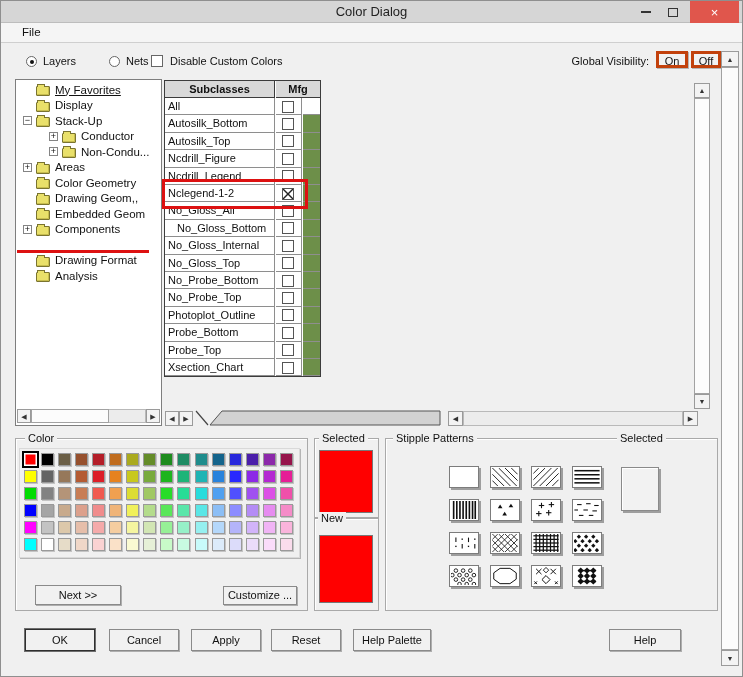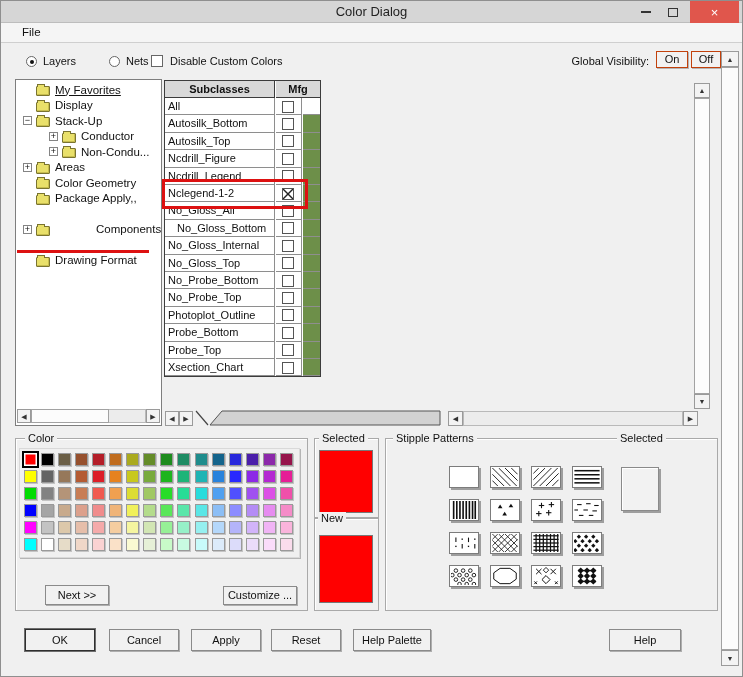--- a/index.html
+++ b/index.html
@@ -18,21 +18,21 @@
   #btn-max .box{width:10px;height:9px;border:1px solid #333;}
   
   #menubar{position:absolute;left:0;top:22px;width:100%;height:20px;background:#f5f5f5;
     border-bottom:1px solid #cfcfcf;font-size:11.5px;}
   #menu-file{position:absolute;left:14px;top:2px;padding:1px 7px;}
   
   .radio{position:absolute;width:11px;height:11px;border:1px solid #666;border-radius:50%;background:#fff;}
   .radio.on::after{content:"";position:absolute;left:2.5px;top:2.5px;width:4px;height:4px;border-radius:50%;background:#111;}
   .cbx{position:absolute;width:12px;height:12px;border:1px solid #666;background:#fff;}
   .lbl{position:absolute;font-size:11px;white-space:nowrap;}
-  .mini-btn{position:absolute;height:17px;background:#f2f2f2;border:1px solid #c2410c;
+  .mini-btn{position:absolute;height:17px;background:#f2f2f2;border:3px solid #c2410c;
     box-shadow:1px 1px 0 #b5b5b5;font-size:11px;text-align:center;line-height:15px;}
   
   #tree-panel{position:absolute;left:14px;top:78px;width:147px;height:347px;background:#fff;
     border:1px solid #7e7e7e;}
   .tree-row{position:absolute;left:0;width:100%;height:15.5px;}
   .tree-row .expander{position:absolute;top:3px;width:9px;height:9px;border:1px solid #848484;
     background:#fff;font-size:9px;line-height:7px;text-align:center;}
   .tree-row .folder{position:absolute;top:4px;width:14px;height:10px;background:#e9e06a;
     border:1px solid #7a7430;border-radius:1px;box-shadow:inset -1px -1px 0 #c7bd4e;}
   .tree-row .folder::before{content:"";position:absolute;top:-3px;left:0;width:6px;height:2px;
@@ -142,30 +142,38 @@
           <span class="expander" style="left: 7px;">+</span>
           <span class="folder" style="left: 20px;"></span>
           <span class="tlabel" style="left: 39px;">Areas</span>
         </div>
         <div class="tree-row" style="top: 95px;">
           <span class="folder" style="left: 20px;"></span>
           <span class="tlabel" style="left: 39px;">Color Geometry</span>
         </div>
         <div class="tree-row" style="top: 110.5px;">
           <span class="folder" style="left: 20px;"></span>
-          <span class="tlabel" style="left: 39px;">Package Apply,,</span>
+          <span class="tlabel" style="left: 39px;">Drawing Geom,,</span>
+        </div>
+        <div class="tree-row" style="top: 126px;">
+          <span class="folder" style="left: 20px;"></span>
+          <span class="tlabel" style="left: 39px;">Embedded Geom</span>
         </div>
         <div class="tree-row" style="top: 141.5px;">
           <span class="expander" style="left: 7px;">+</span>
           <span class="folder" style="left: 20px;"></span>
-          <span class="tlabel" style="left: 39px; margin-left: 41px;">Components</span>
+          <span class="tlabel" style="left: 39px;">Components</span>
         </div>
         <div class="tree-row" style="top: 172.5px;">
           <span class="folder" style="left: 20px;"></span>
           <span class="tlabel" style="left: 39px;">Drawing Format</span>
+        </div>
+        <div class="tree-row" style="top: 188px;">
+          <span class="folder" style="left: 20px;"></span>
+          <span class="tlabel" style="left: 39px;">Analysis</span>
         </div>
       </div>
 
     <div class="sbtn" style="left:1px;top:329px;width:14px;height:14px;">◀</div>
     <div class="strack" style="left:15px;top:329px;width:115px;height:14px;"></div>
     <div class="sthumb" style="left:15px;top:329px;width:78px;height:14px;"></div>
     <div class="sbtn" style="left:130px;top:329px;width:14px;height:14px;">▶</div>
   </div>
 
   <div id="table-box">
@@ -363,21 +371,21 @@
       <div class="swatch" style="left: 123.35px; top: 89.25px; background: rgb(230, 240, 215);"></div>
       <div class="swatch" style="left: 140.4px; top: 89.25px; background: rgb(200, 250, 200);"></div>
       <div class="swatch" style="left: 157.45px; top: 89.25px; background: rgb(200, 250, 225);"></div>
       <div class="swatch" style="left: 174.5px; top: 89.25px; background: rgb(200, 250, 250);"></div>
       <div class="swatch" style="left: 191.55px; top: 89.25px; background: rgb(220, 235, 250);"></div>
       <div class="swatch" style="left: 208.6px; top: 89.25px; background: rgb(220, 220, 250);"></div>
       <div class="swatch" style="left: 225.65px; top: 89.25px; background: rgb(235, 220, 250);"></div>
       <div class="swatch" style="left: 242.7px; top: 89.25px; background: rgb(250, 220, 250);"></div>
       <div class="swatch" style="left: 259.75px; top: 89.25px; background: rgb(250, 220, 236);"></div>
     </div>
-  <div class="btn" style="left:44px;top:584px;width:64px;height:20px;line-height:18px;">Next &gt;&gt;</div>
+  <div class="btn" style="left:34px;top:584px;width:86px;height:20px;line-height:18px;">Next &gt;&gt;</div>
   <div class="btn" style="left:222px;top:585px;width:74px;height:19px;line-height:17px;">Customize ...</div>
 
   <div class="grp" style="left:313px;top:437px;width:65px;height:80px;"></div>
   <span class="grp-label" style="left:318px;top:431px;">Selected</span>
   <div class="well" id="well-selected" style="left: 318px; top: 449px; width: 54px; height: 63px; background: rgb(255, 0, 0);"></div>
 
   <div class="grp" style="left:313px;top:517px;width:65px;height:93px;"></div>
   <span class="grp-label" style="left:317px;top:511px;">New</span>
   <div class="well" id="well-new" style="left: 318px; top: 534px; width: 54px; height: 68px; background: rgb(255, 0, 0);"></div>
 

